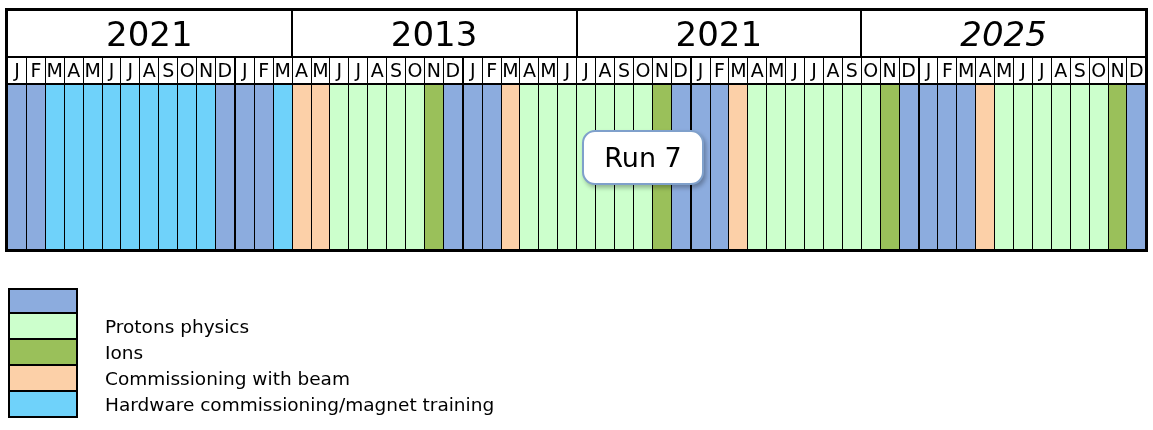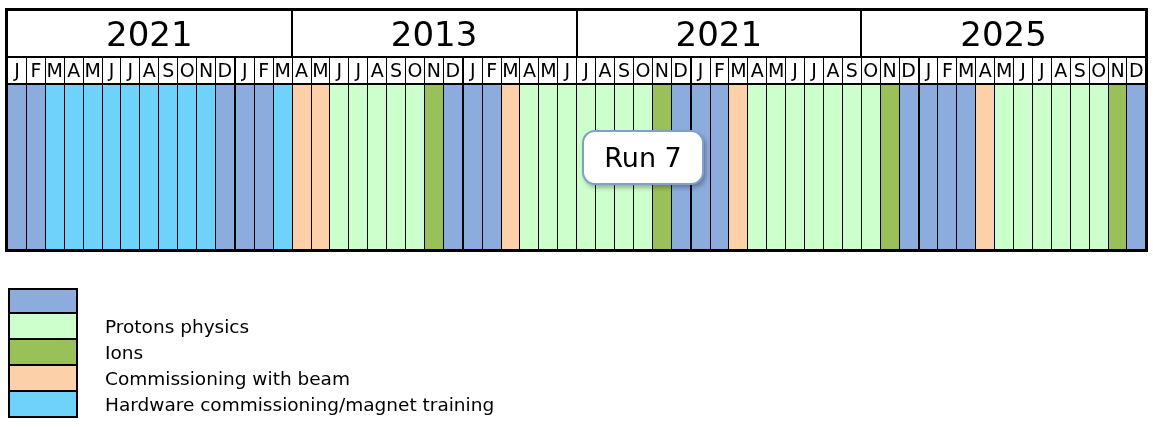--- a/index.html
+++ b/index.html
@@ -40,21 +40,21 @@
     align-items: center;
     justify-content: center;
     border-right: 2px solid #000000;
     box-sizing: border-box;
     font-size: 34px;
     font-weight: 400;
     letter-spacing: 0px;
     color: #000000;
     line-height: 1;
   }
-  .year-cell:last-child { border-right: none; }
+  .year-cell:last-child { border-right: none; font-style: italic; }
 
   #month-row {
     display: flex;
     height: 25px;
     flex: 0 0 25px;
     border-top: 2px solid #000000;
     border-bottom: 2px solid #000000;
     box-sizing: content-box;
   }
   .month-cell {

